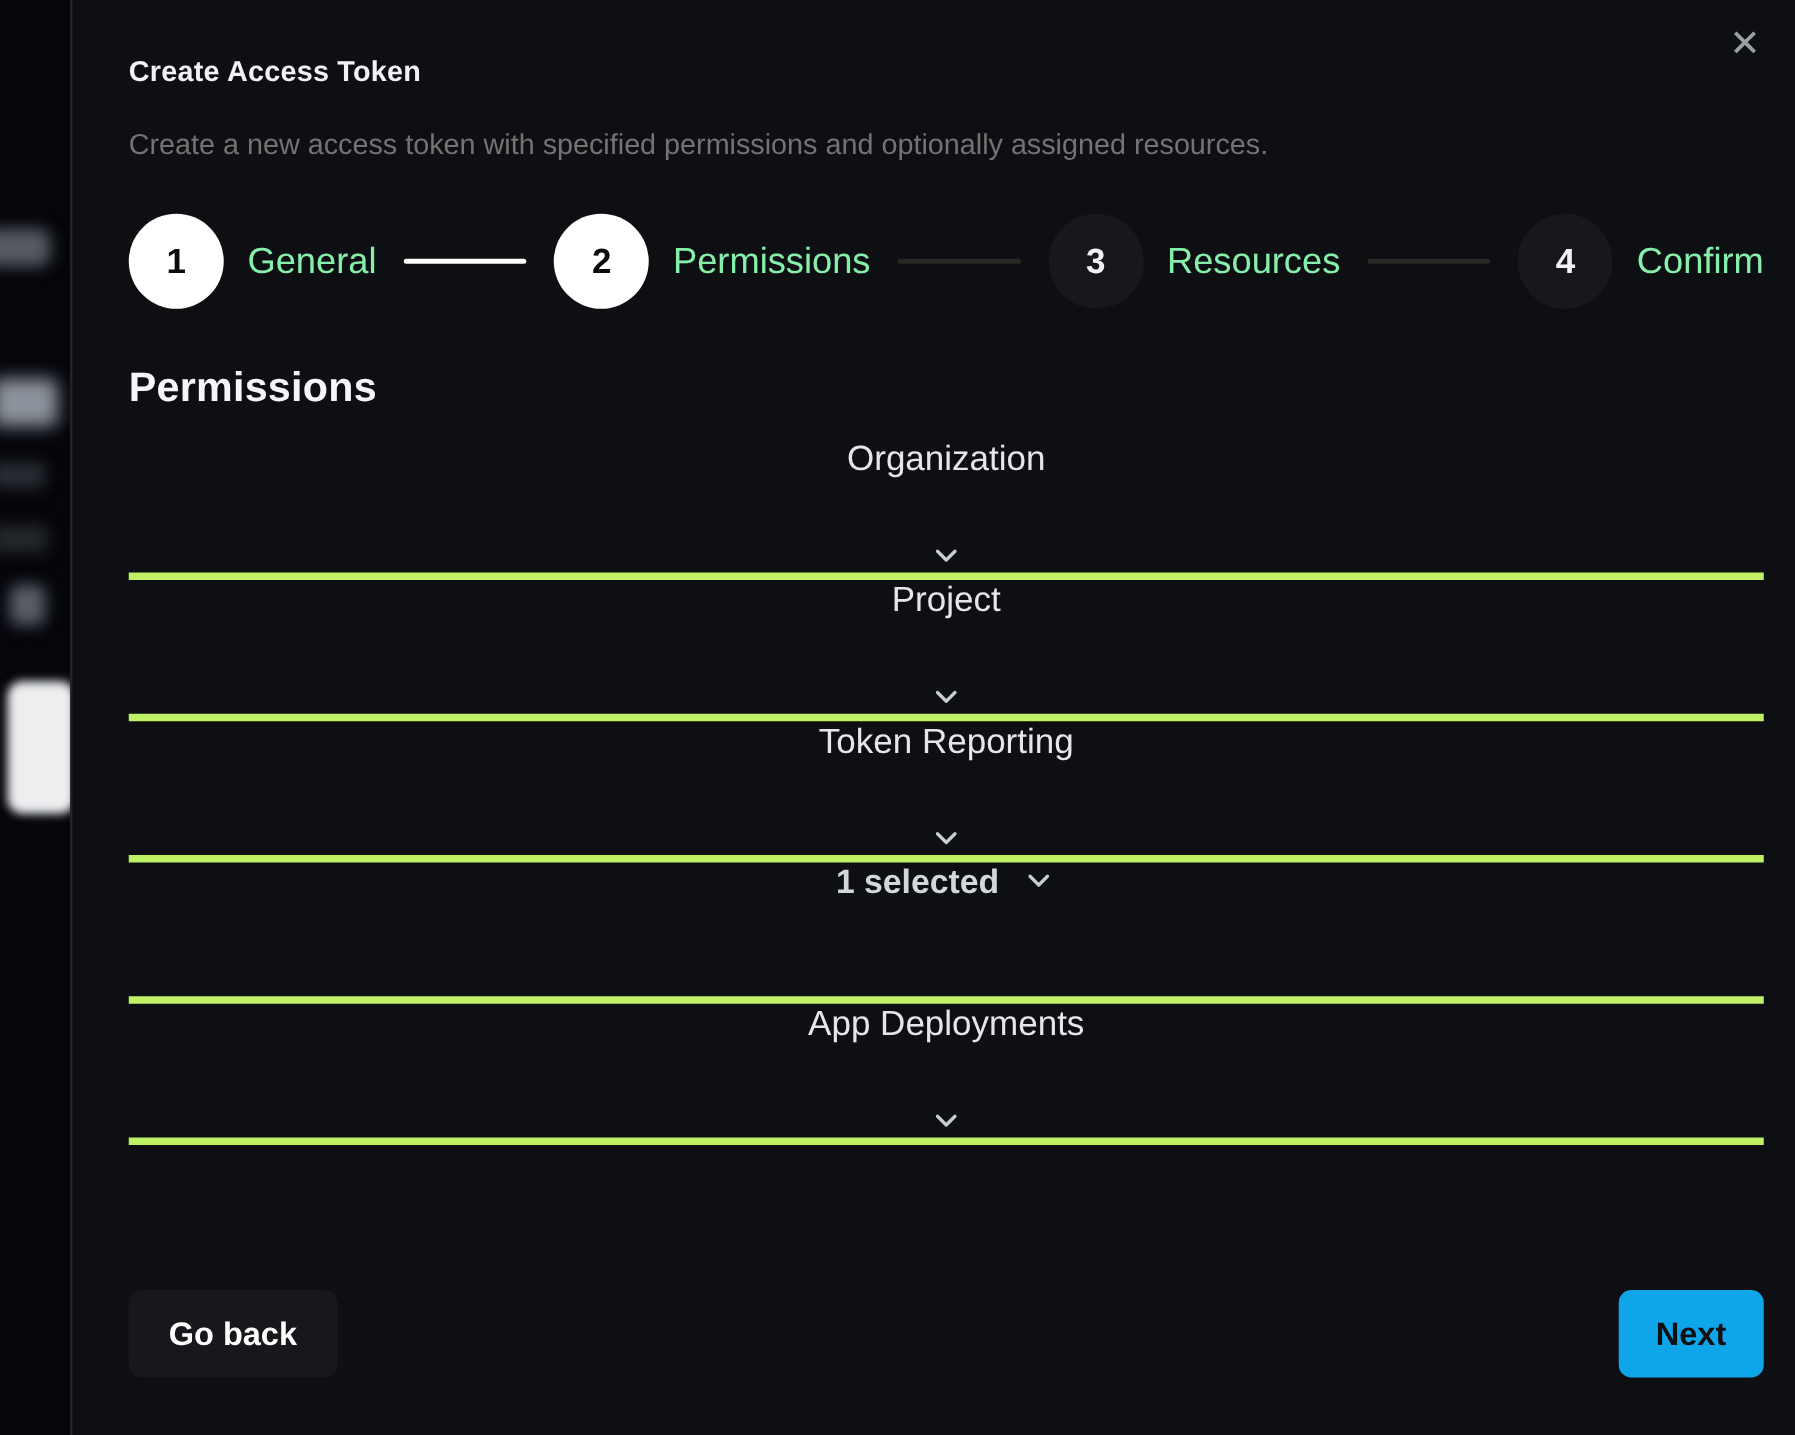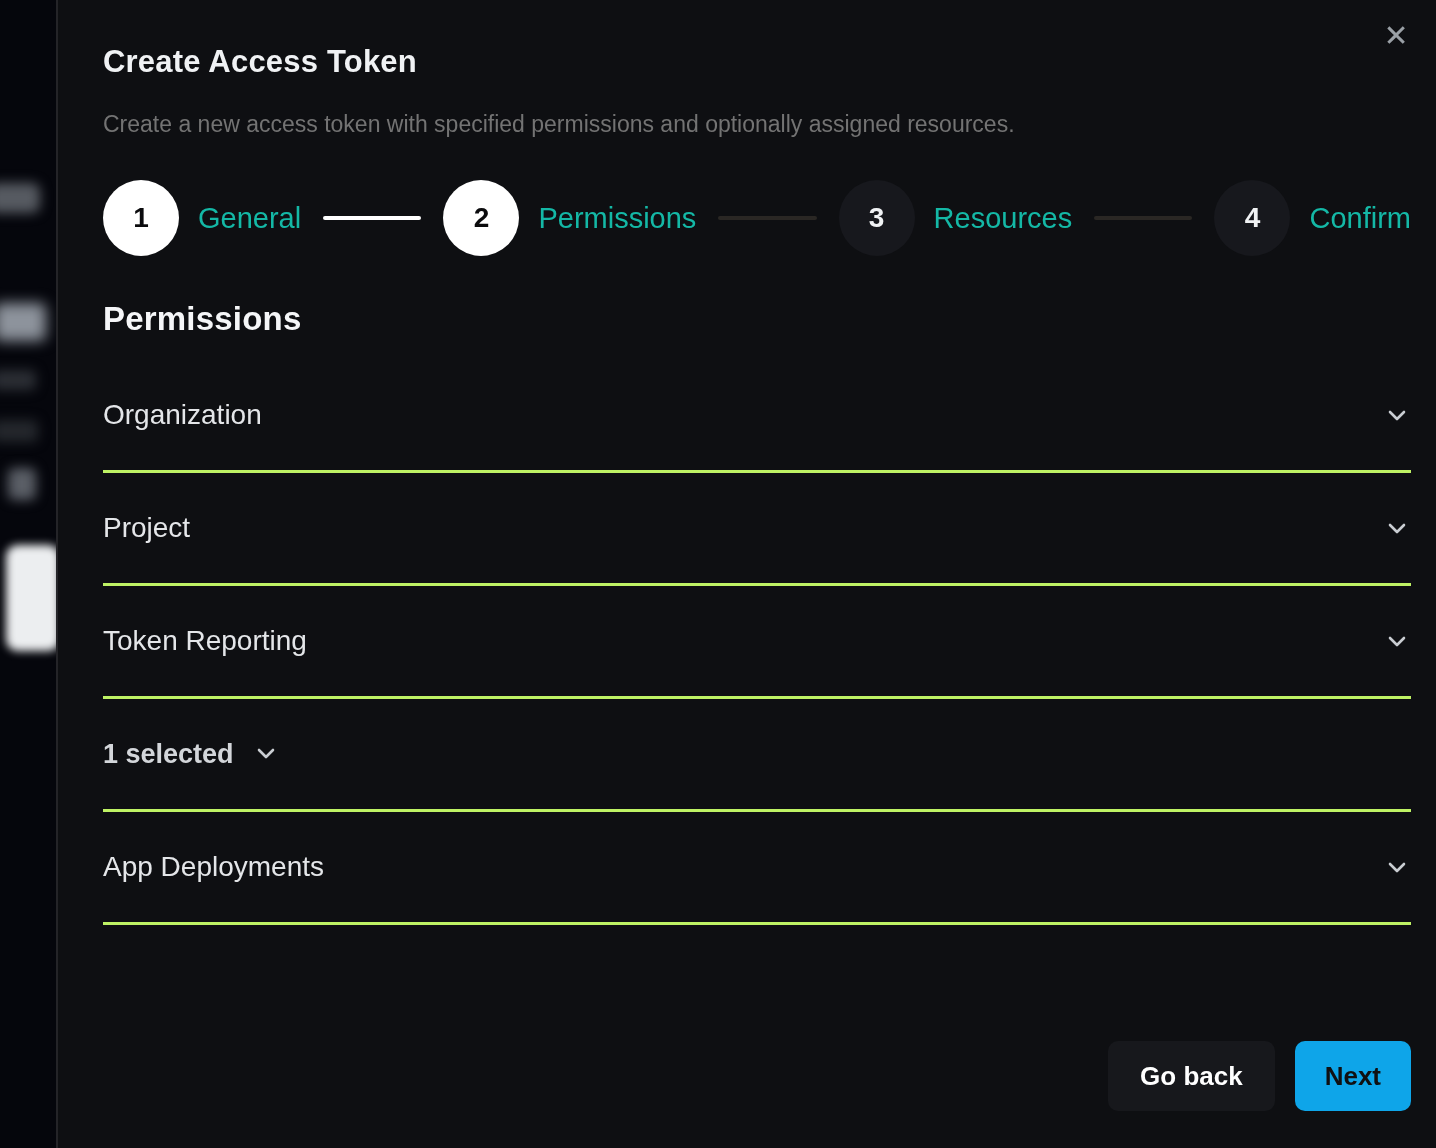--- a/index.html
+++ b/index.html
@@ -34,21 +34,21 @@
   .close-btn {
     position: absolute; top: 16px; right: 20px;
     width: 40px; height: 40px;
     background: none; border: none; cursor: pointer;
     color: #9aa0a6; font-size: 30px; line-height: 40px; text-align: center;
     font-family: "Liberation Sans", sans-serif;
   }
 
   .modal-title {
     margin-top: 44px;
-    font-size: 31px; font-weight: 700; letter-spacing: 0.2px;
+    font-size: 23px; font-weight: 700; letter-spacing: 0.2px;
     color: #f0f2f4;
   }
   .modal-subtitle {
     margin-top: 31px;
     font-size: 23px; font-weight: 400;
     color: #737373;
   }
 
   
   .stepper {
@@ -56,48 +56,49 @@
     display: flex; align-items: center;
   }
   .step { display: flex; align-items: center; gap: 19px; flex: none; cursor: pointer; }
   .step-circle {
     width: 76px; height: 76px; border-radius: 50%;
     display: flex; align-items: center; justify-content: center;
     font-size: 28px; font-weight: 700;
   }
   .step--done .step-circle, .step--active .step-circle { background: #ffffff; color: #0b0b0d; }
   .step--upcoming .step-circle { background: #17181d; color: #f0f2f4; }
-  .step-label { font-size: 29px; font-weight: 500; color: #14b8a6; white-space: nowrap; }
+  .step-label { font-size: 29px; font-weight: 500; color: #86efac; white-space: nowrap; }
   .connector { flex: 1 1 0; height: 4px; border-radius: 2px; margin: 0 22px; }
   .connector--done { background: #ffffff; }
   .connector--upcoming { background: #2a2724; }
 
   
   .section-heading {
     margin-top: 44px;
     font-size: 33px; font-weight: 700; letter-spacing: 0.2px;
     color: #f5f6f8;
   }
   .accordion { margin-top: 22px; }
   .accordion-row {
     height: 113px;
-    border-bottom: 3px solid #bef264;
+    border-bottom: 6px solid #bef264;
     display: flex; align-items: center; justify-content: space-between;
     cursor: pointer;
+    flex-direction: column;
   }
   .row-label { font-size: 28px; font-weight: 500; color: #e4e6e9; }
   .row-right { display: flex; align-items: flex-start; }
   .row-selection { font-size: 27px; font-weight: 600; color: #d3d6da; margin-right: 18px; }
   .row-selection:empty { margin-right: 0; }
   .chevron { width: 28px; height: 28px; display: block; }
 
   
   .footer {
     margin-top: 116px;
-    display: flex; justify-content: flex-end; align-items: center; gap: 20px;
+    display: flex; justify-content: space-between; align-items: center; gap: 32px;
   }
   .btn {
     height: 70px; border: none; border-radius: 10px;
     font-family: "Liberation Sans", sans-serif;
     font-size: 26px; font-weight: 600; cursor: pointer;
     display: flex; align-items: center; justify-content: center;
   }
   .btn-secondary { background: #17181c; color: #ffffff; padding: 0 32px; }
   .btn-primary { background: #0ea5e9; color: #101012; padding: 0 30px; }
 </style>

